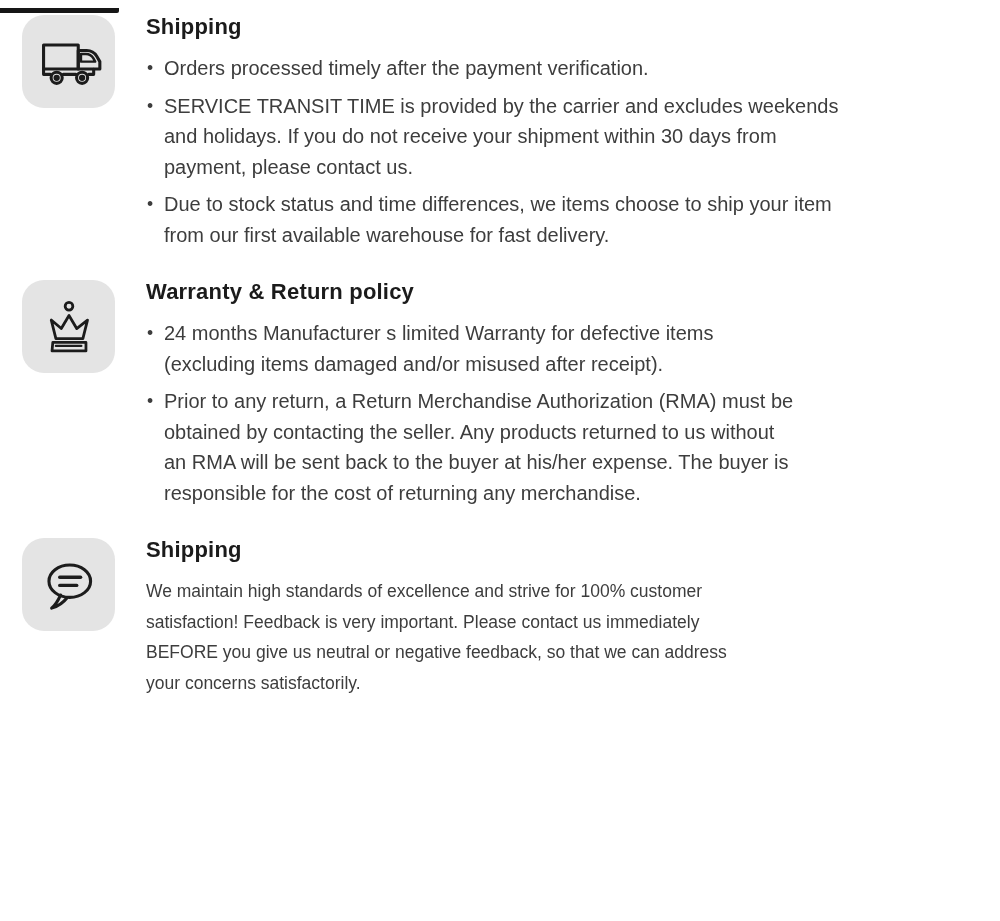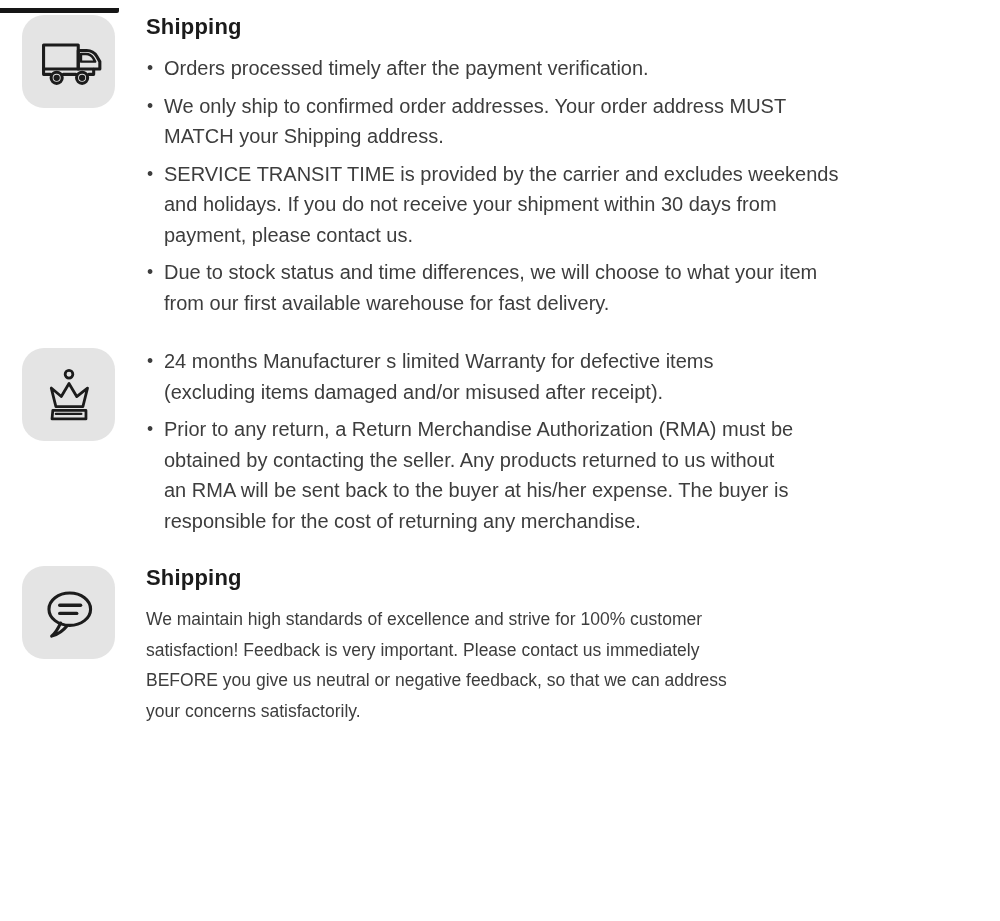--- a/index.html
+++ b/index.html
@@ -99,43 +99,42 @@
             <circle cx="32" cy="68.5" r="2.1"></circle>
             <circle cx="65" cy="68.5" r="7.2"></circle>
             <circle cx="65" cy="68.5" r="2.1"></circle>
           </svg>
         </div>
       </div>
       <div class="body-col">
         <div class="section-title">Shipping</div>
         <ul class="bullets">
           <li>Orders processed timely after the payment verification.</li>
-          <li>We only ship to confirmed order addresses. Your order address MUST
-MATCH your Shipping address.</li>
           <li>SERVICE TRANSIT TIME is provided by the carrier and excludes weekends
 and holidays. If you do not receive your shipment within 30 days from
 payment, please contact us.</li>
-          <li>Due to stock status and time differences, we will choose to what your item
+          <li>Due to stock status and time differences, we items choose to ship your item
 from our first available warehouse for fast delivery.</li>
         </ul>
       </div>
     </div>
 
     <div class="section">
       <div class="icon-col">
         <div class="icon-tile">
           <svg viewBox="0 0 96 96" stroke-width="3.6" stroke-linejoin="round" stroke-linecap="round" aria-hidden="true">
             <circle cx="48" cy="21" r="5"></circle>
             <path d="M25 39 L31 63 L66 63 L72 39 L58 50 L48 33 L38 50 Z"></path>
             <path d="M27 68 h43 v11 h-44 z"></path>
             <path d="M31 72.5 h33" stroke-width="3"></path>
           </svg>
         </div>
       </div>
       <div class="body-col">
+        <div class="section-title">Warranty &amp; Return policy</div>
         <ul class="bullets">
           <li>24 months Manufacturer s limited Warranty for defective items
 (excluding items damaged and/or misused after receipt).</li>
           <li>Prior to any return, a Return Merchandise Authorization (RMA) must be
 obtained by contacting the seller. Any products returned to us without
 an RMA will be sent back to the buyer at his/her expense. The buyer is
 responsible for the cost of returning any merchandise.</li>
         </ul>
       </div>
     </div>

